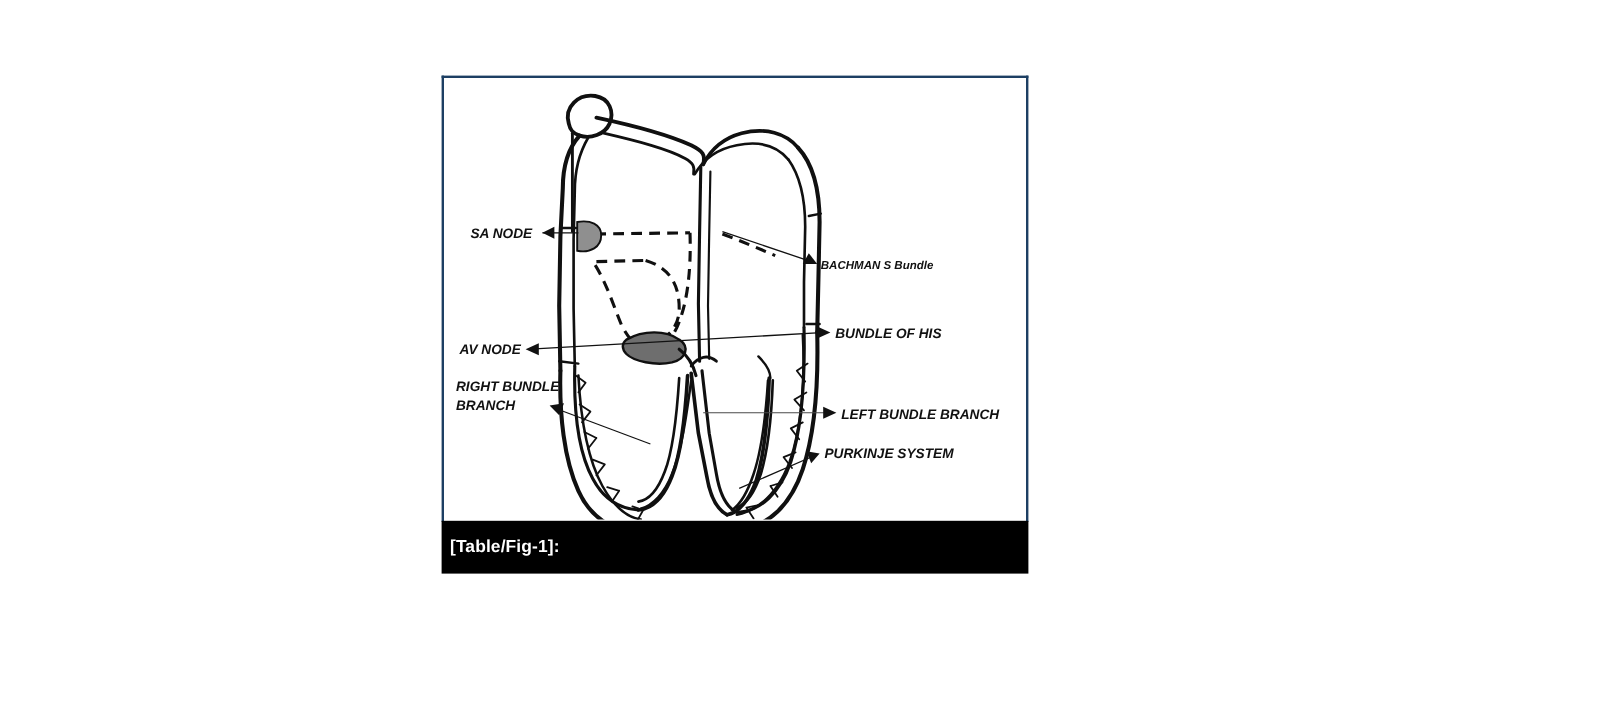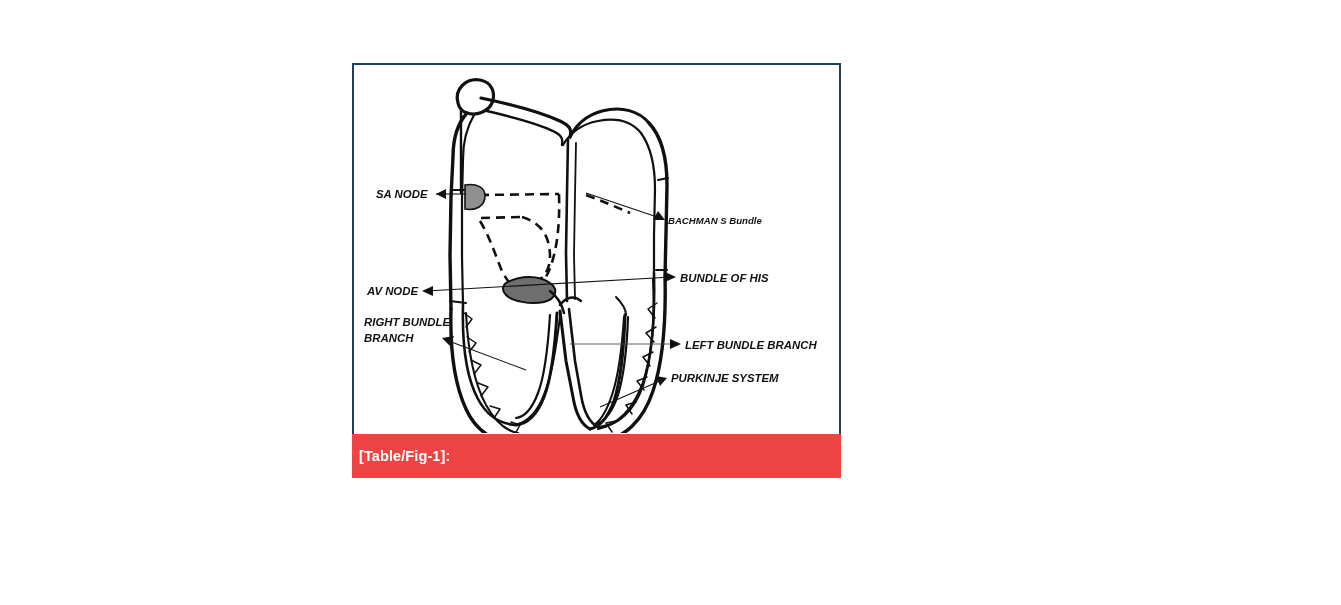--- a/index.html
+++ b/index.html
@@ -8,21 +8,21 @@
     background: #ffffff;
   }
   body {
     width: 1341px;
     height: 605px;
     font-family: "Liberation Sans", sans-serif;
     overflow: hidden;
   }
   #figure-block {
     position: absolute;
-    left: 352px;
+    left: 368px;
     top: 63px;
     width: 489px;
     height: 415px;
     box-sizing: border-box;
   }
   #figure-canvas {
     position: absolute;
     left: 0;
     top: 0;
     width: 489px;
@@ -39,21 +39,21 @@
     left: 0;
     top: 0;
   }
   #figure-caption {
     position: absolute;
     left: 0;
     top: 371px;
     width: 489px;
     height: 44px;
     box-sizing: border-box;
-    background: #ef4444;
+    background: #000000;
     color: #ffffff;
     display: flex;
     align-items: center;
     padding-left: 7px;
     font-size: 14.5px;
     letter-spacing: 0.1px;
     white-space: nowrap;
   }
   #figure-caption .cap-tag {
     font-weight: bold;

